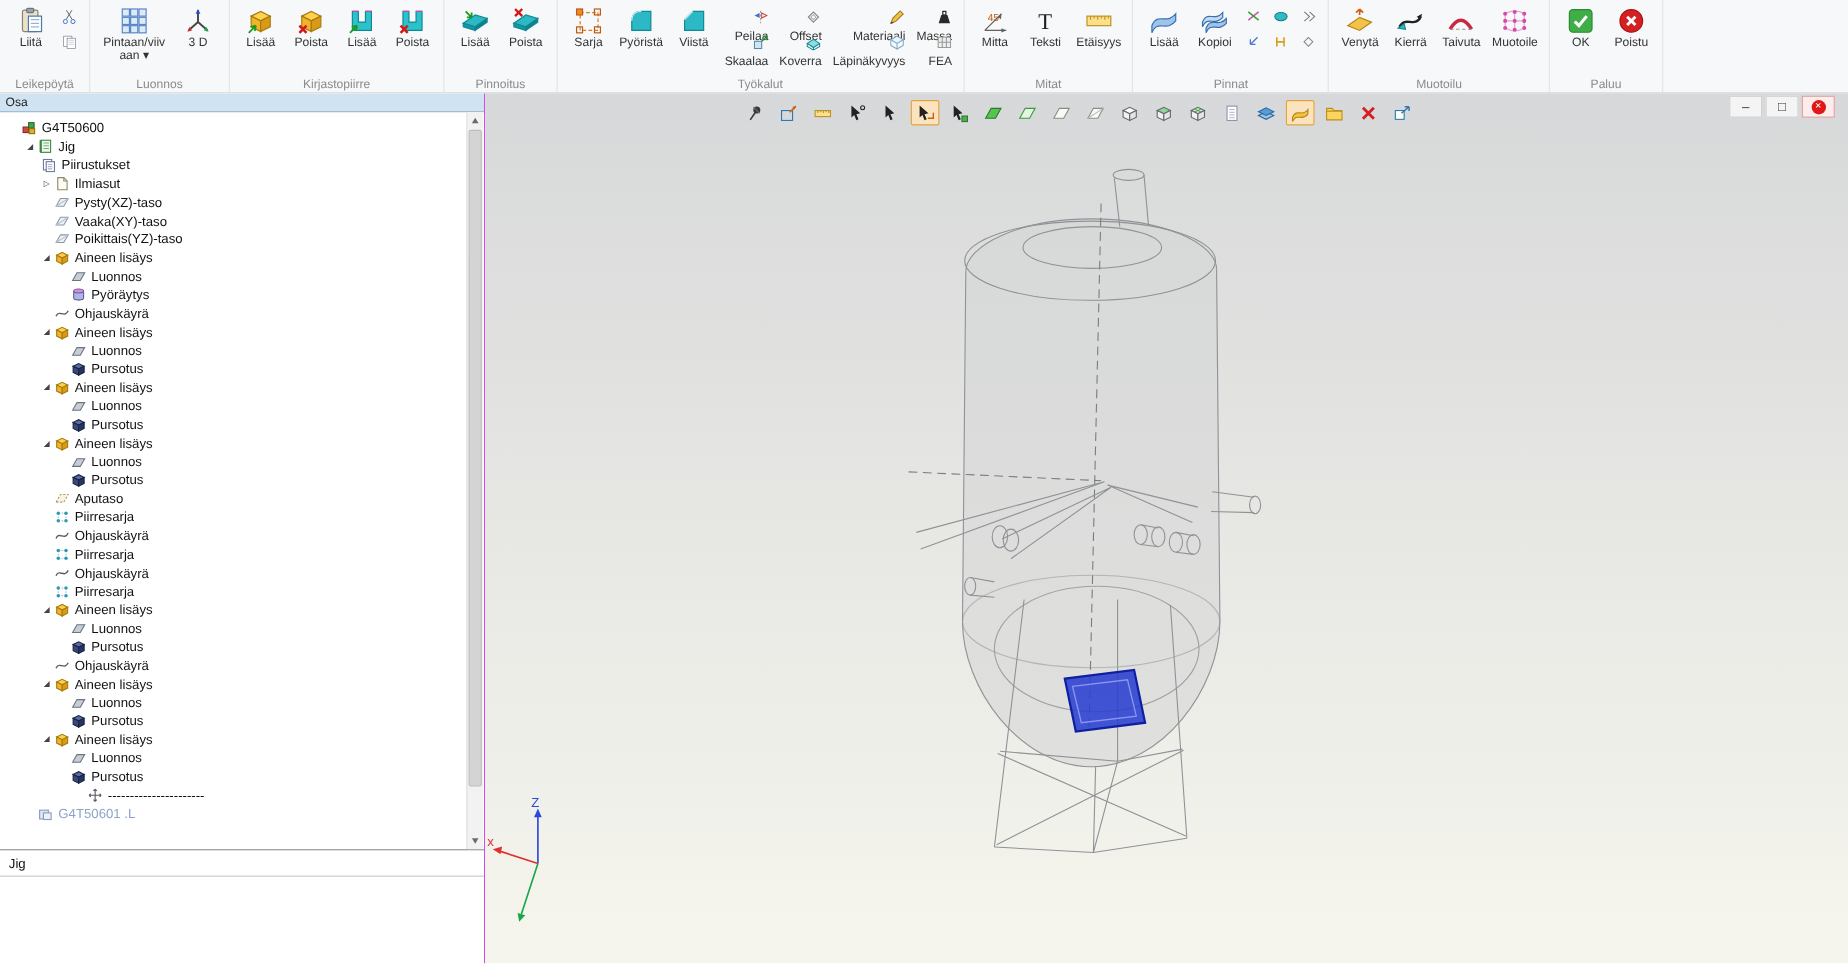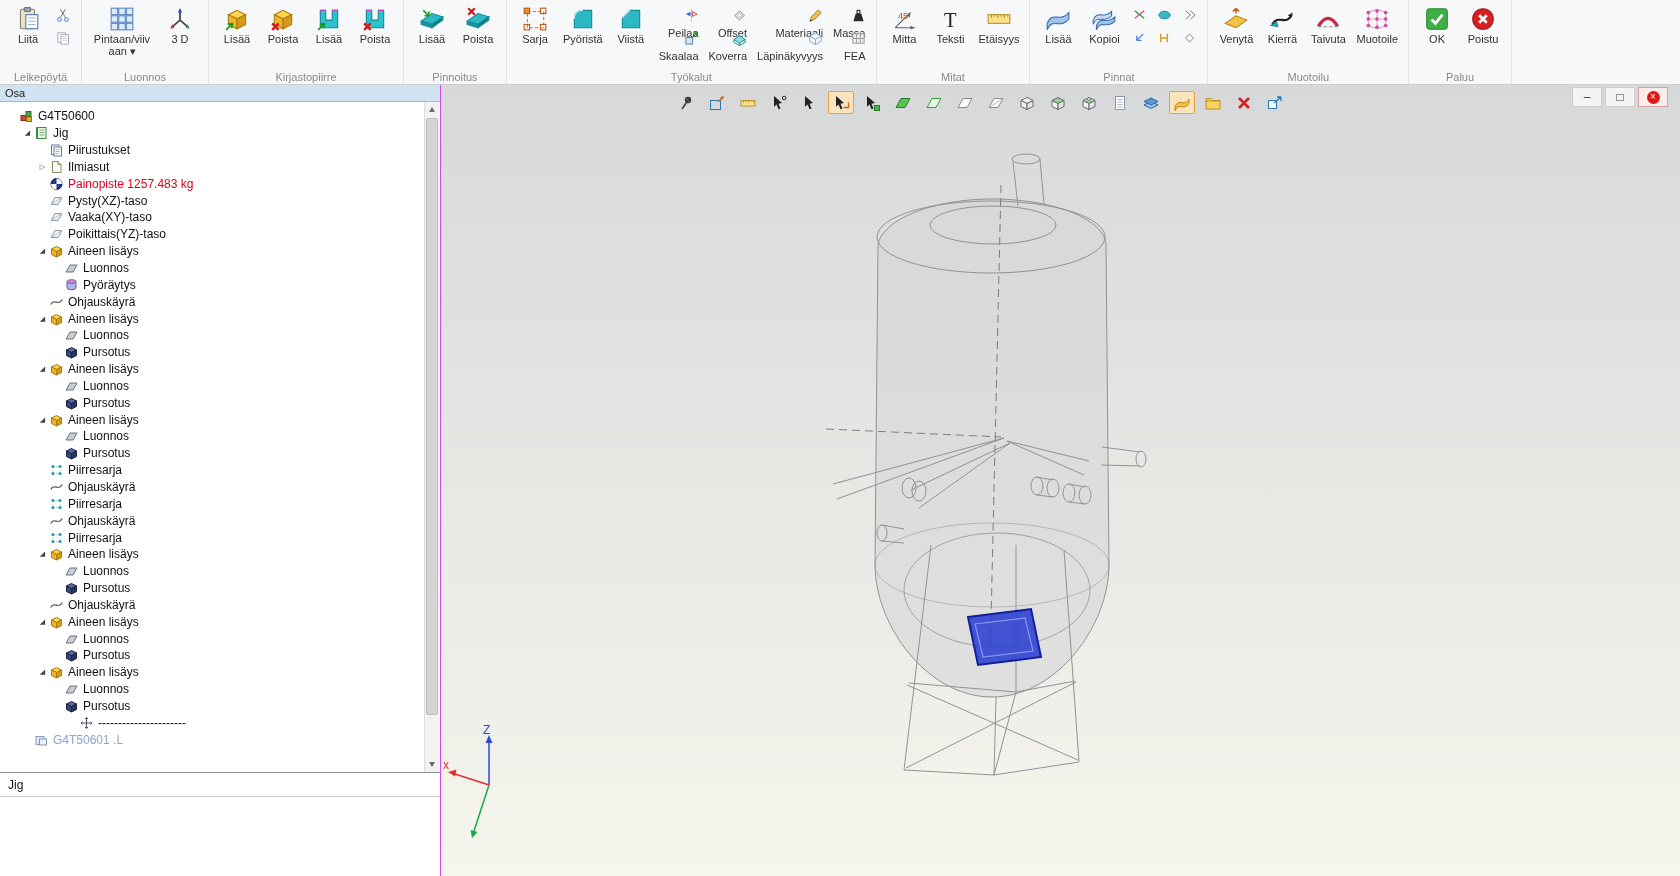--- a/index.html
+++ b/index.html
@@ -532,21 +532,21 @@
               <span class="tarrow">◢</span>
               <span class="ticon">
                 <svg viewBox="0 0 14 14">
                   <rect x="2.5" y="1.5" width="9" height="11" fill="#eef7ee" stroke="#3c8a3c"></rect>
                   <path d="M5 4 h5 M5 6.5 h5 M5 9 h5" stroke="#78b078"></path>
                   <path d="M2.5 1.5 v11" stroke="#3c8a3c" stroke-width="2"></path>
                 </svg>
               </span>
               <span class="tlabel">Jig</span>
             </div>
-            <div class="trow" style="padding-left: 36px;">
+            <div class="trow" style="padding-left: 24px;">
               <span class="tarrow"></span>
               <span class="ticon">
                 <svg viewBox="0 0 14 14">
                   <rect x="2" y="2" width="7.5" height="9.5" fill="#fff" stroke="#6b7a9a"></rect>
                   <rect x="4.5" y="4" width="7.5" height="9" fill="#fff" stroke="#6b7a9a"></rect>
                   <path d="M6 6.5 h4 M6 8.5 h4 M6 10.5 h4" stroke="#a8b4c8"></path>
                 </svg>
               </span>
               <span class="tlabel">Piirustukset</span>
             </div>
@@ -557,31 +557,20 @@
                   <path d="M3 1.5 h5.5 l3 3 V12.5 H3 Z" fill="#fdfdf4" stroke="#8a8a6a"></path>
                   <path d="M8.5 1.5 v3 h3" fill="none" stroke="#8a8a6a"></path>
                 </svg>
               </span>
               <span class="tlabel">Ilmiasut</span>
             </div>
             <div class="trow" style="padding-left: 36px;">
               <span class="tarrow"></span>
               <span class="ticon">
                 <svg viewBox="0 0 14 14">
-                  <circle cx="7" cy="7" r="5.5" fill="#1e3a8a" stroke="#10205a"></circle>
-                  <path d="M7 1.5 A5.5 5.5 0 0 1 12.5 7 L7 7 Z" fill="#fff"></path>
-                  <path d="M7 12.5 A5.5 5.5 0 0 1 1.5 7 L7 7 Z" fill="#fff"></path>
-                </svg>
-              </span>
-              <span class="tlabel" style="color: rgb(225, 0, 30);">Painopiste 1257.483 kg</span>
-            </div>
-            <div class="trow" style="padding-left: 36px;">
-              <span class="tarrow"></span>
-              <span class="ticon">
-                <svg viewBox="0 0 14 14">
                   <polygon points="1.5,10.5 5.5,3.5 12.5,3.5 8.5,10.5" fill="#eef2f6" stroke="#8a98a8"></polygon>
                   <line x1="1.5" y1="10.5" x2="12.5" y2="3.5" stroke="#b8c2cc"></line>
                 </svg>
               </span>
               <span class="tlabel">Pysty(XZ)-taso</span>
             </div>
             <div class="trow" style="padding-left: 36px;">
               <span class="tarrow"></span>
               <span class="ticon">
                 <svg viewBox="0 0 14 14">
@@ -725,20 +714,29 @@
             <div class="trow" style="padding-left: 51px;">
               <span class="tarrow"></span>
               <span class="ticon">
                 <svg viewBox="0 0 14 14">
                   <polygon points="2,5 7,2.5 12,5 7,7.5" fill="#5a6aa8" stroke="#1a2440"></polygon>
                   <polygon points="2,5 7,7.5 7,13 2,10.5" fill="#38487e" stroke="#1a2440"></polygon>
                   <polygon points="12,5 7,7.5 7,13 12,10.5" fill="#273562" stroke="#1a2440"></polygon>
                 </svg>
               </span>
               <span class="tlabel">Pursotus</span>
+            </div>
+            <div class="trow" style="padding-left: 36px;">
+              <span class="tarrow"></span>
+              <span class="ticon">
+                <svg viewBox="0 0 14 14">
+                  <polygon points="1.5,10.5 5.5,3.5 12.5,3.5 8.5,10.5" fill="#f8f4e6" stroke="#b09a60" stroke-dasharray="2 1.5"></polygon>
+                </svg>
+              </span>
+              <span class="tlabel">Aputaso</span>
             </div>
             <div class="trow" style="padding-left: 36px;">
               <span class="tarrow"></span>
               <span class="ticon">
                 <svg viewBox="0 0 14 14">
                   <path d="M3.5 3.5 H10.5 M3.5 10.5 H10.5 M3.5 3.5 V10.5 M10.5 3.5 V10.5" stroke="#9ec4d0" stroke-dasharray="1.5 1.5" fill="none"></path>
                   <g fill="#2a9ab0">
                     <circle cx="3.5" cy="3.5" r="1.6"></circle>
                     <circle cx="10.5" cy="3.5" r="1.6"></circle>
                     <circle cx="3.5" cy="10.5" r="1.6"></circle>

